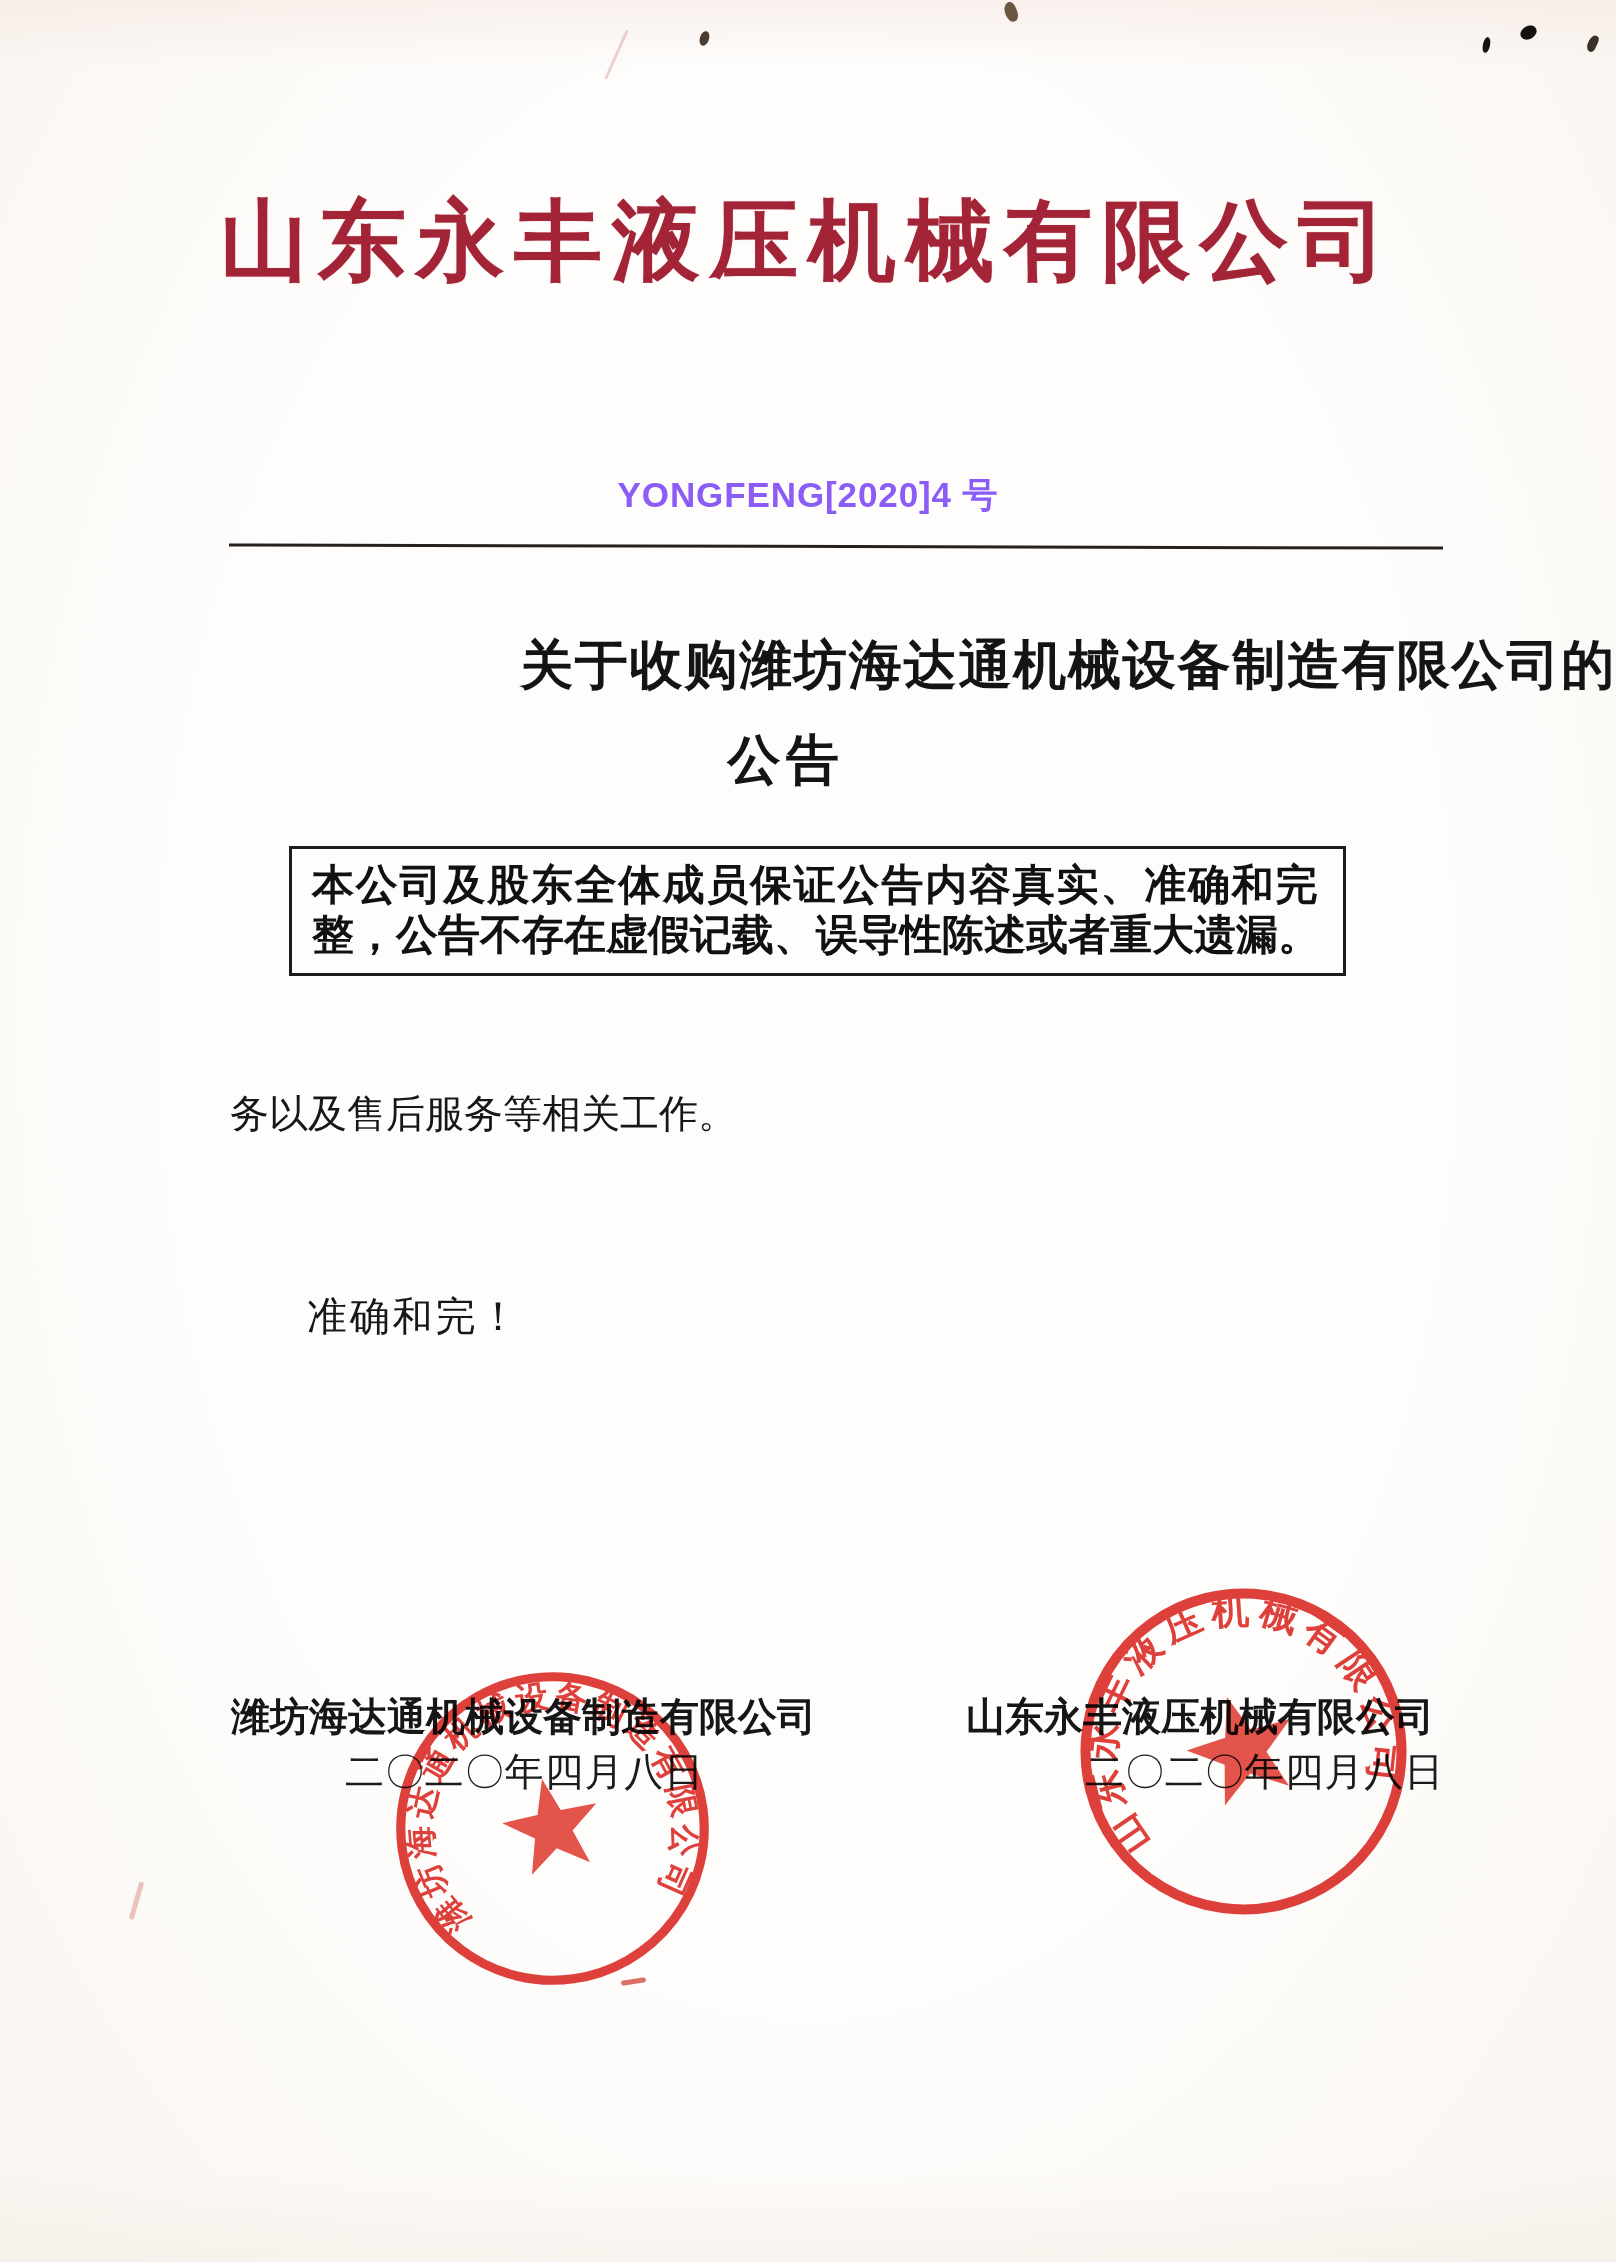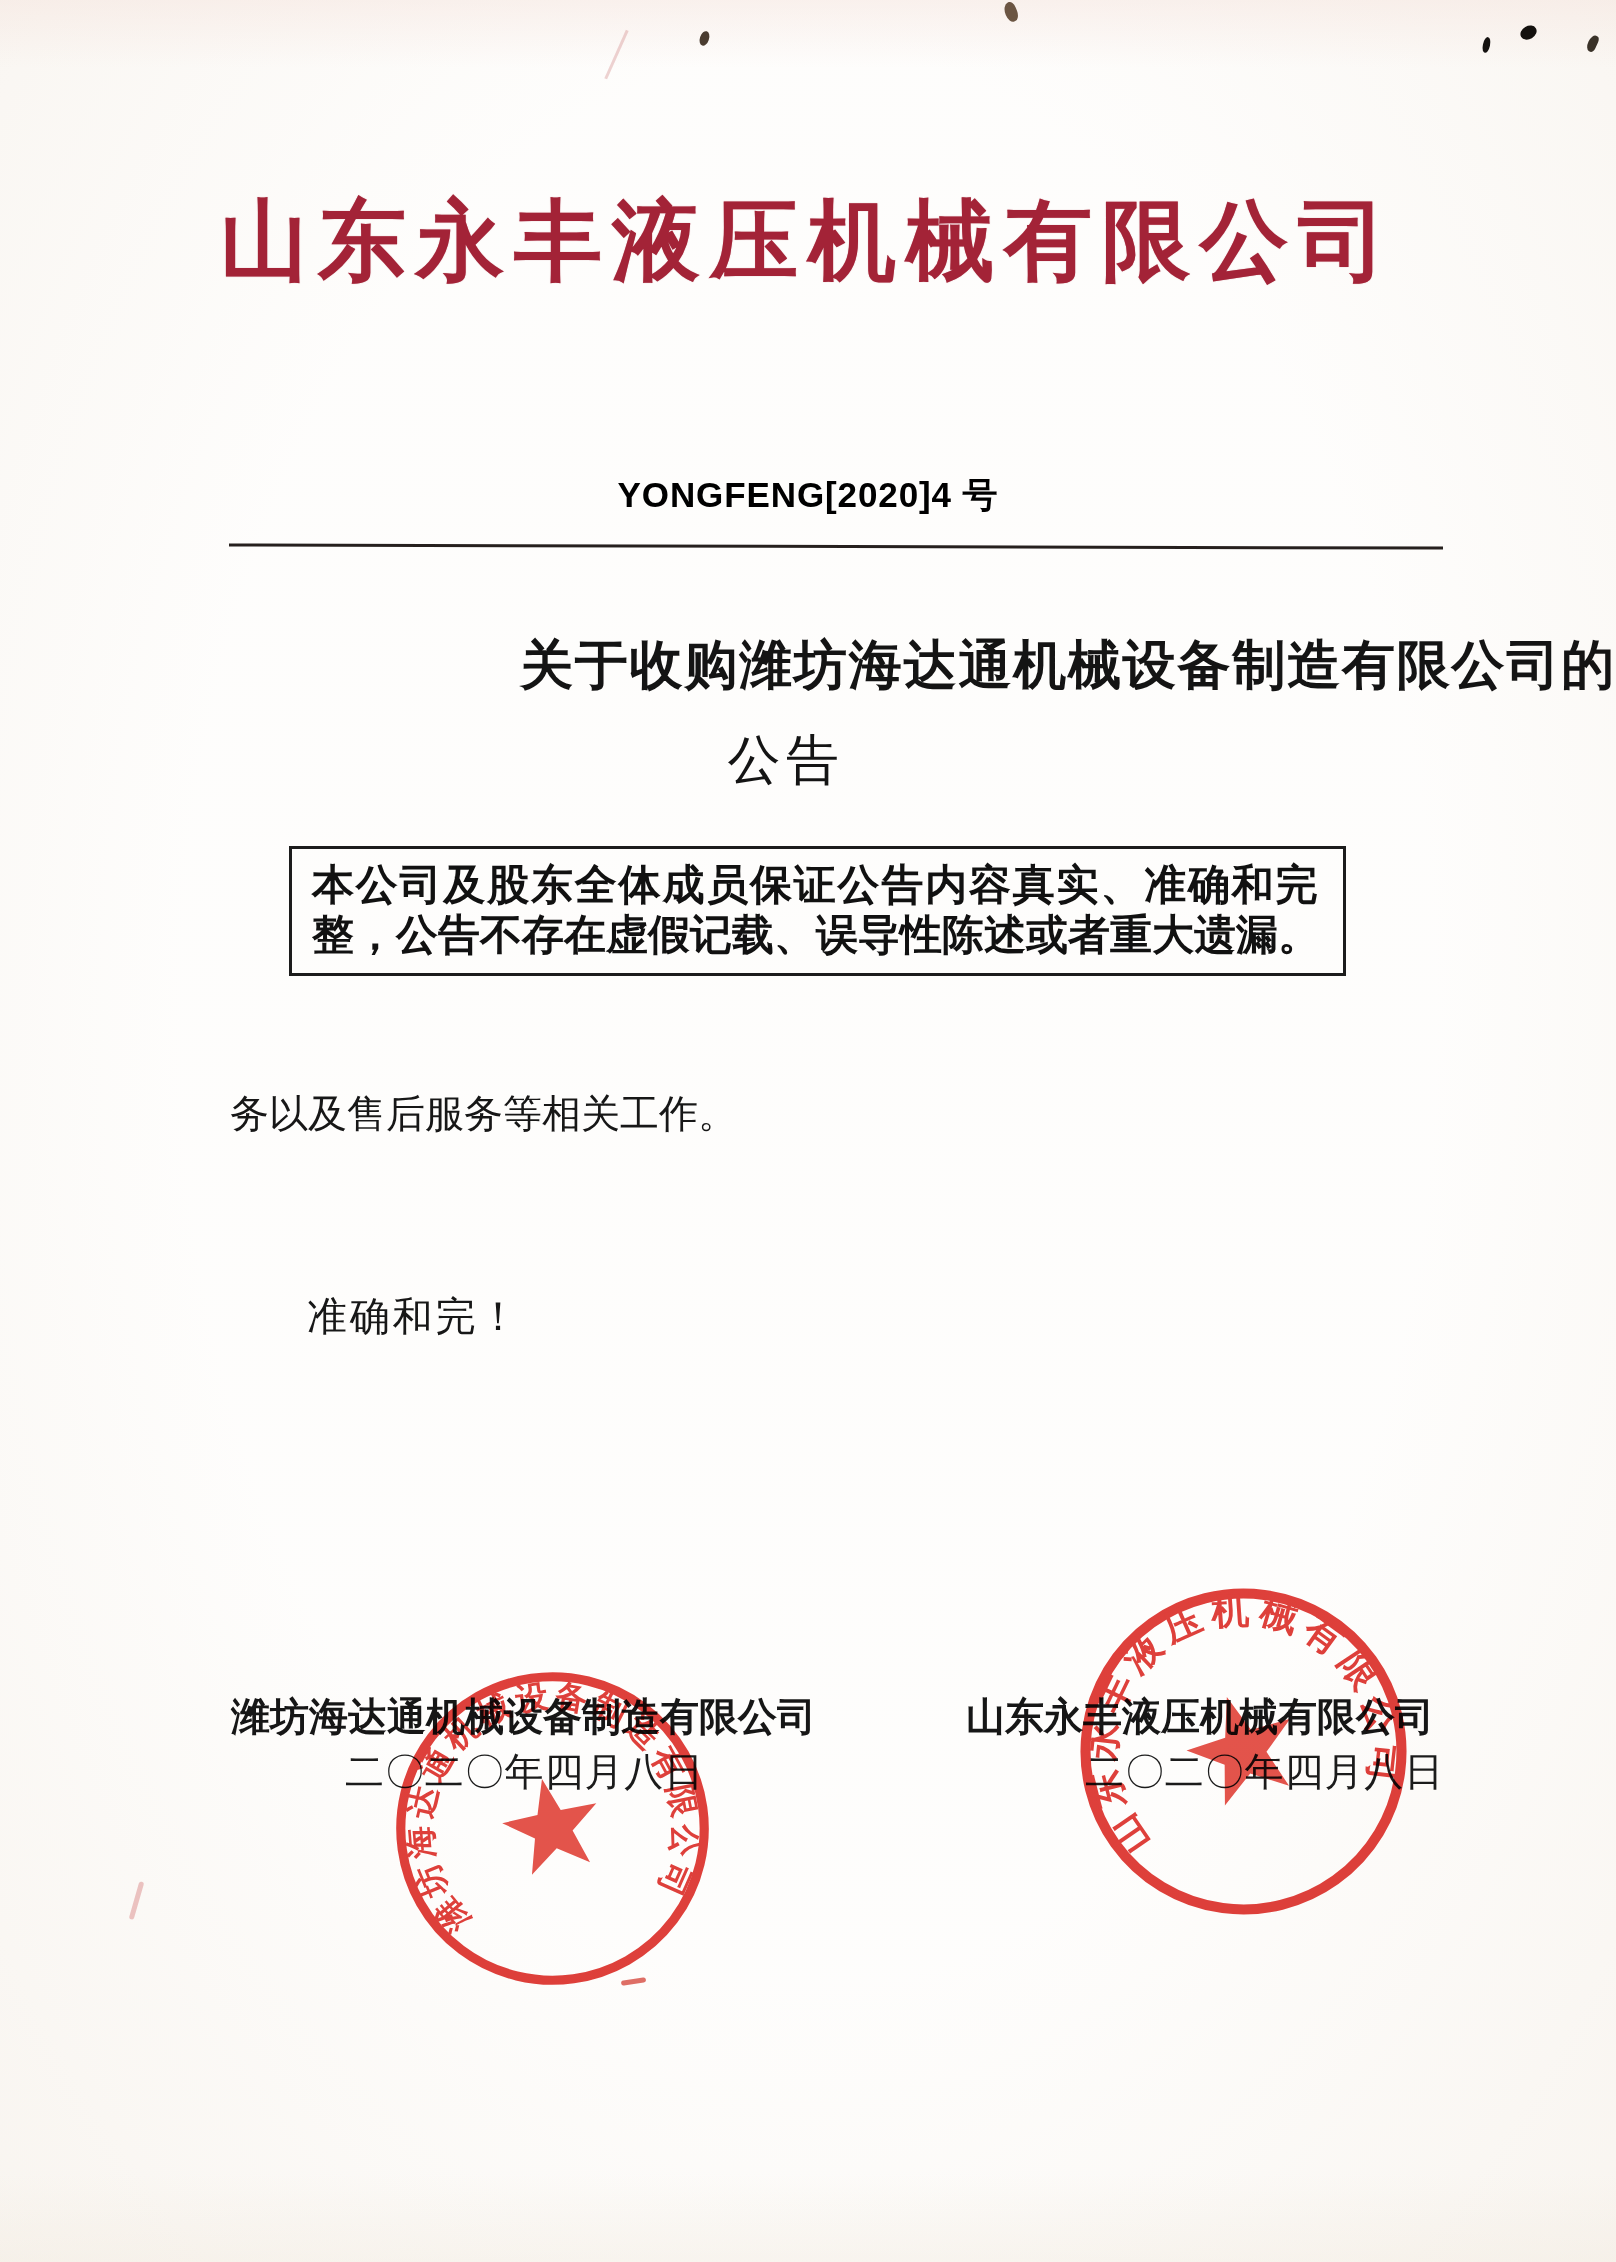--- a/index.html
+++ b/index.html
@@ -22,34 +22,34 @@
     font-size:88px;font-weight:bold;letter-spacing:10px;
     color:#a32337;
     text-shadow:0 0 0.9px rgba(163,35,55,.55);
     white-space:nowrap;
   }
   .doc-number{
     left:0;width:1616px;top:472px;
     text-align:center;
     font-family:"Liberation Sans","DejaVu Sans",sans-serif;
     font-size:35px;font-weight:bold;letter-spacing:0.9px;
-    color:#000000;white-space:nowrap;
+    color:#8b5cf6;white-space:nowrap;
   }
   .rule{
     left:229px;top:545px;width:1214px;height:2.8px;
     background:#26201e;transform:rotate(0.15deg);
   }
   .doc-title-1{
     left:0;width:1616px;top:630px;text-align:right;
     font-size:53px;font-weight:bold;letter-spacing:1.8px;
     color:#141414;white-space:nowrap;
   }
   .doc-title-2{
     left:0;width:1572px;top:725px;text-align:center;
-    font-size:53px;font-weight:normal;letter-spacing:5.5px;
+    font-size:53px;font-weight:bold;letter-spacing:5.5px;
     color:#141414;white-space:nowrap;
   }
   .declaration-box{
     left:289px;top:846px;width:1057px;height:130px;
     border:3.7px solid #1c1c1c;box-sizing:border-box;
     padding:11px 31px 0 20px;
     font-family:"Liberation Sans","DejaVu Sans",sans-serif;
     font-weight:bold;color:#111;
     font-size:42px;line-height:50px;
   }

